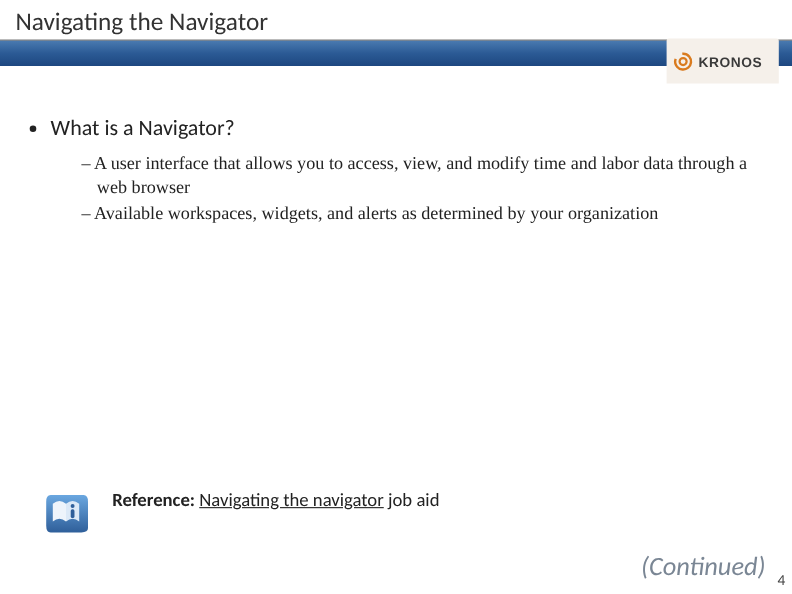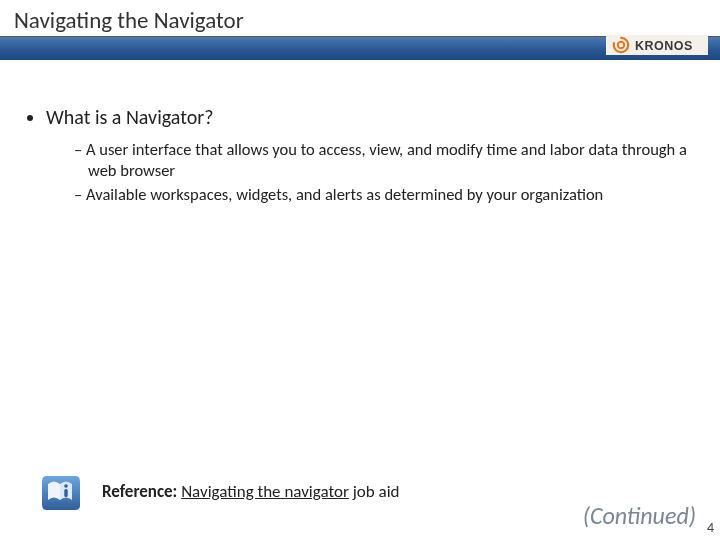--- a/index.html
+++ b/index.html
@@ -40,21 +40,21 @@
     left: 0;
     width: 720px;
     height: 23px;
     background: linear-gradient(to bottom, #4a7ab0 0%, #2b5a95 50%, #1d4780 100%);
   }
   .logo {
     position: absolute;
     top: 35px;
     right: 12px;
     width: 102px;
-    height: 20px;
+    height: 41px;
     background: #f5f0ea;
     border-radius: 2px 2px 0 0;
     display: flex;
     align-items: center;
     justify-content: center;
     text-align: right;
   }
   .logo svg {
     display: block;
   }
@@ -80,30 +80,30 @@
     margin: 10px 0 0 0;
     padding-left: 28px;
   }
   ul.l2 > li {
     font-size: 16.5px;
     color: #222;
     line-height: 1.25;
     margin-bottom: 4px;
     text-indent: -14px;
     padding-left: 14px;
+    font-family: Liberation Serif, serif;
   }
   ul.l2 > li::before {
     content: "–  ";
   }
   .ref-block {
     position: absolute;
-    bottom: 28px;
+    bottom: 54px;
     left: 40px;
     display: flex;
-    align-items: center;
   }
   .ref-icon {
     width: 42px;
     height: 42px;
     margin-right: 20px;
     flex: 0 0 auto;
   }
   .ref-text {
     font-size: 17px;
     color: #222;

